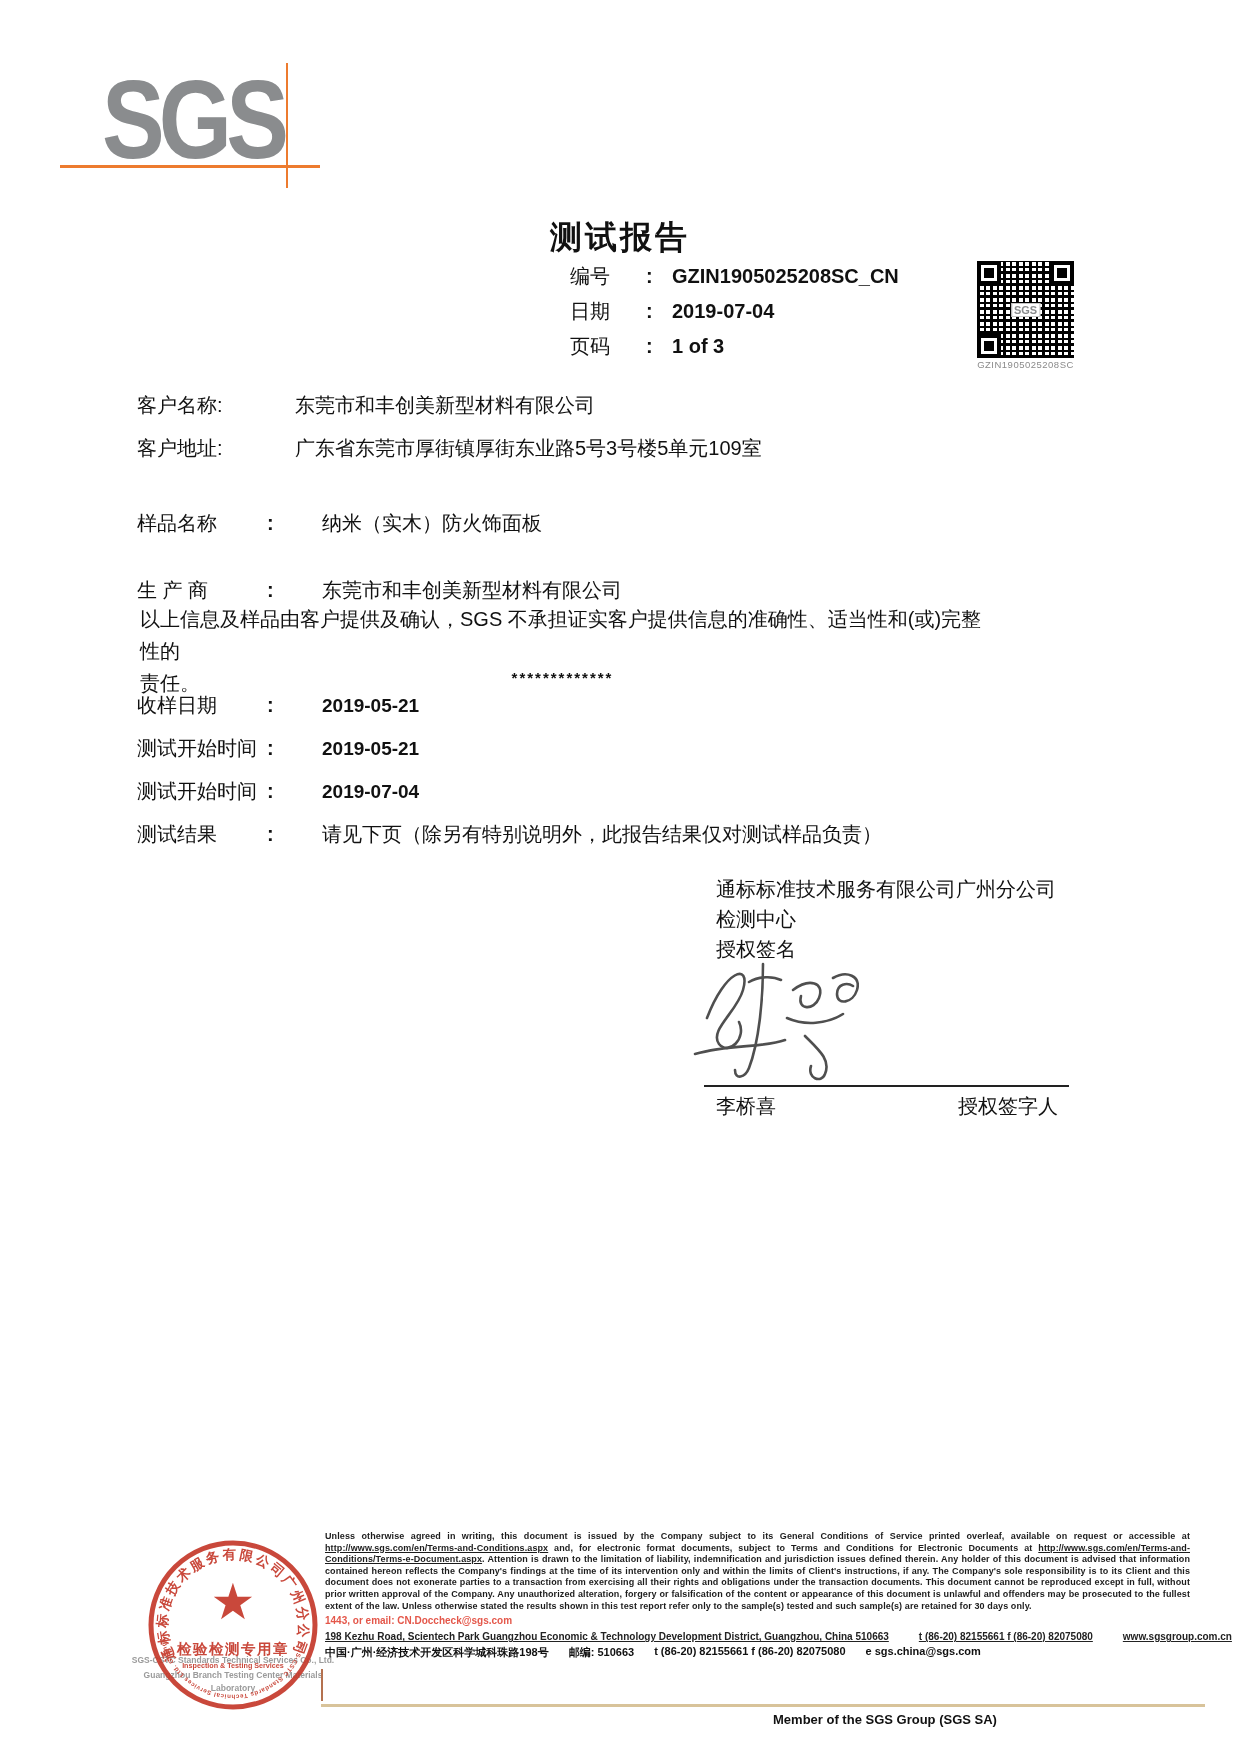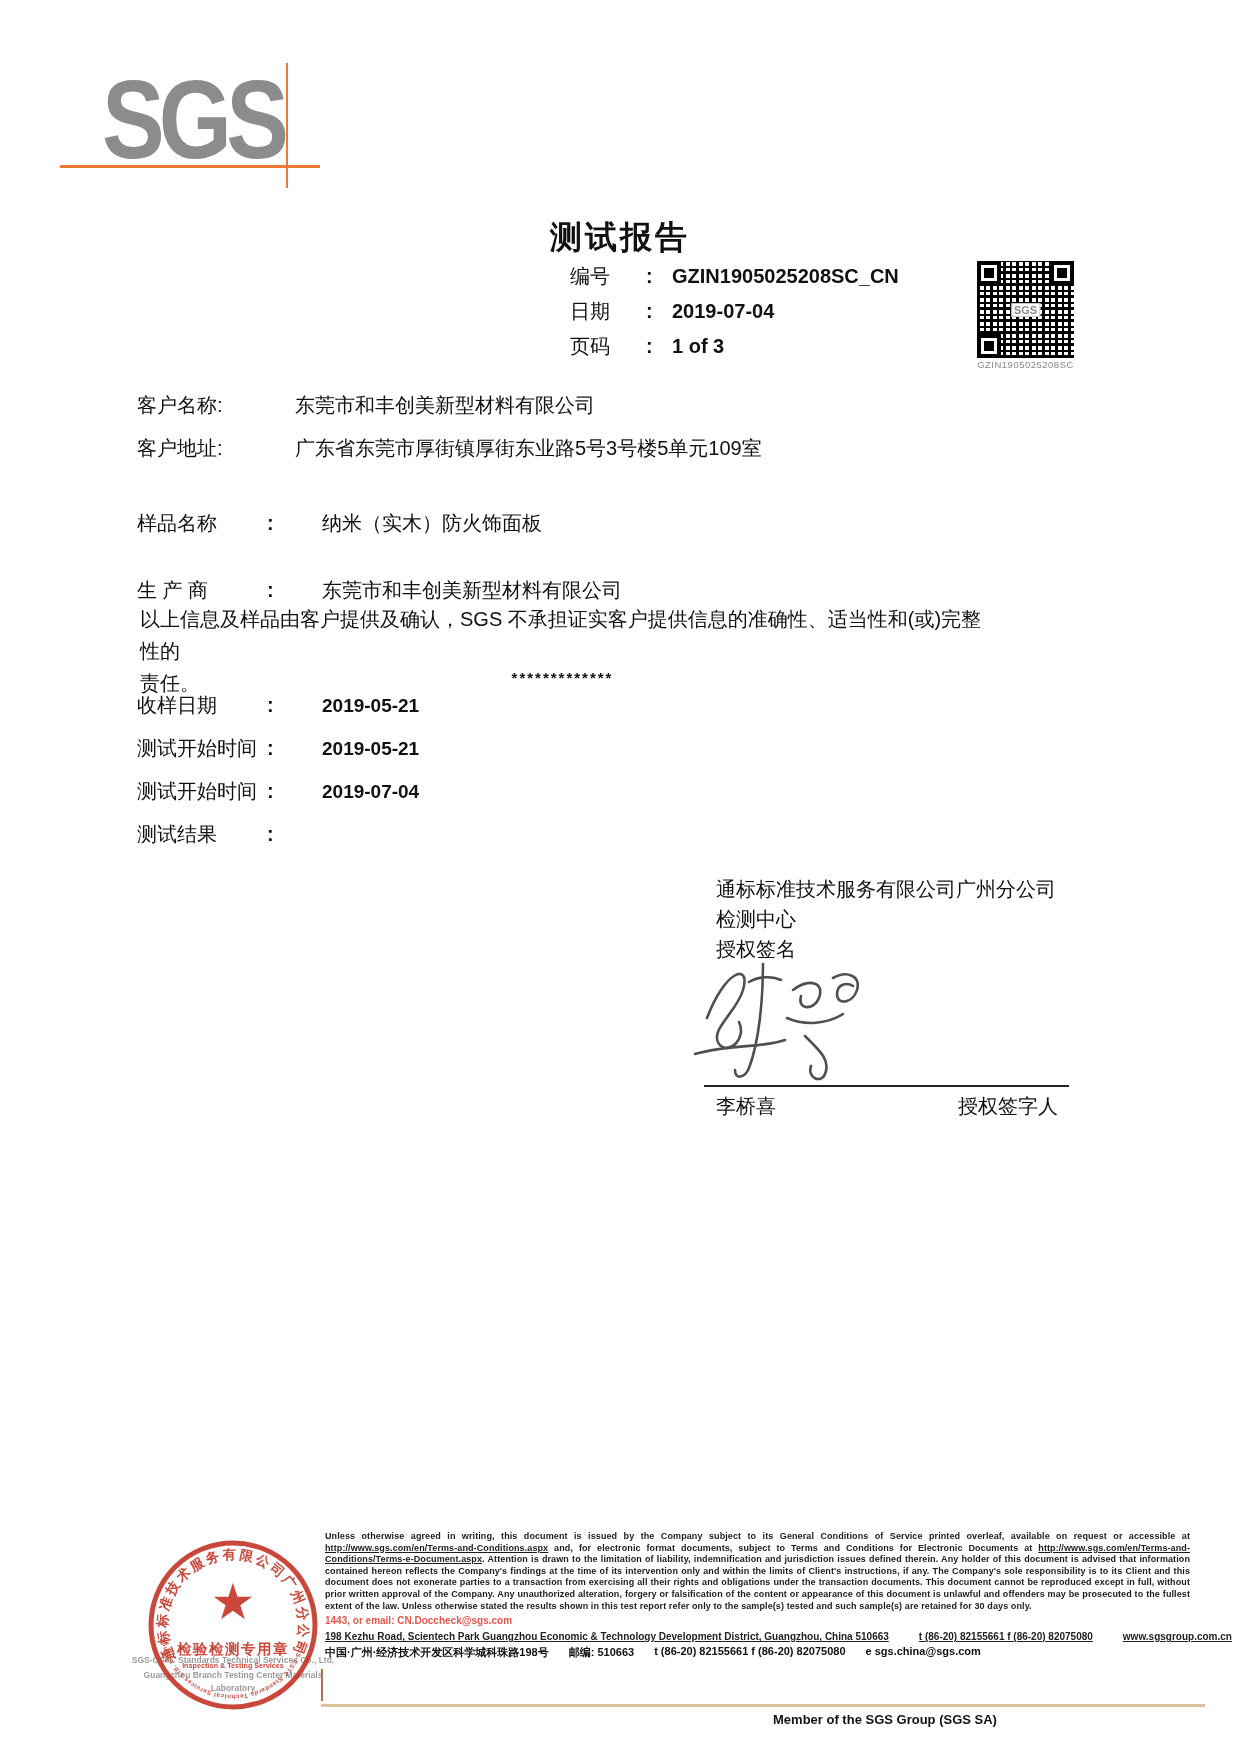--- a/index.html
+++ b/index.html
@@ -134,20 +134,21 @@
     <span class="rv num">2019-05-21</span>
   </div>
   <div class="abs row" style="top:778px">
     <span class="rl2">测试开始时间</span>
     <span class="rc">:</span>
     <span class="rv num">2019-07-04</span>
   </div>
   <div class="abs row" style="top:821px">
     <span class="rl2">测试结果</span>
     <span class="rc">:</span>
+    <span class="rv">请见下页（除另有特别说明外，此报告结果仅对测试样品负责）</span>
   </div>
 
   <div class="abs signoff" style="top:876px">通标标准技术服务有限公司广州分公司</div>
   <div class="abs signoff" style="top:906px">检测中心</div>
   <div class="abs signoff" style="top:936px">授权签名</div>
 
   <svg class="abs sig-svg" width="190" height="125" viewBox="0 0 190 125">
     <g fill="none" stroke="#3c3c3c" stroke-width="2.6" stroke-linecap="round" stroke-linejoin="round" opacity="0.9">
       <path d="M22,62 C40,14 66,6 58,34 C52,56 24,74 34,88 C44,100 62,82 54,66"></path>
       <path d="M10,98 C45,88 78,92 100,84"></path>

